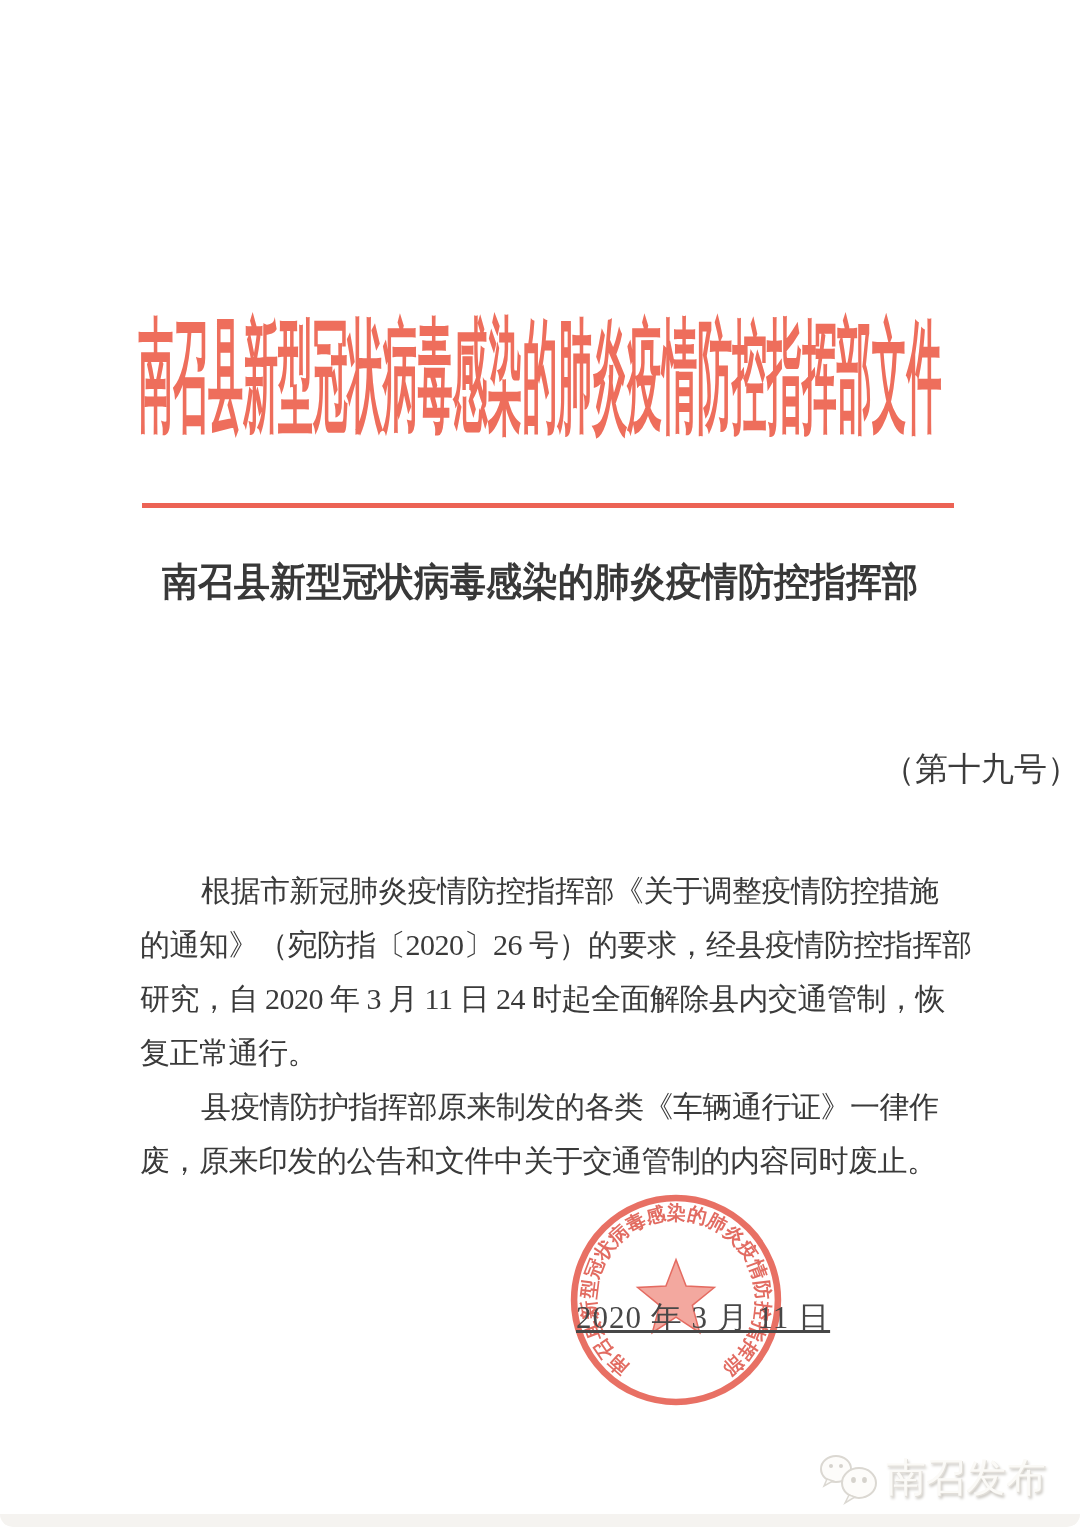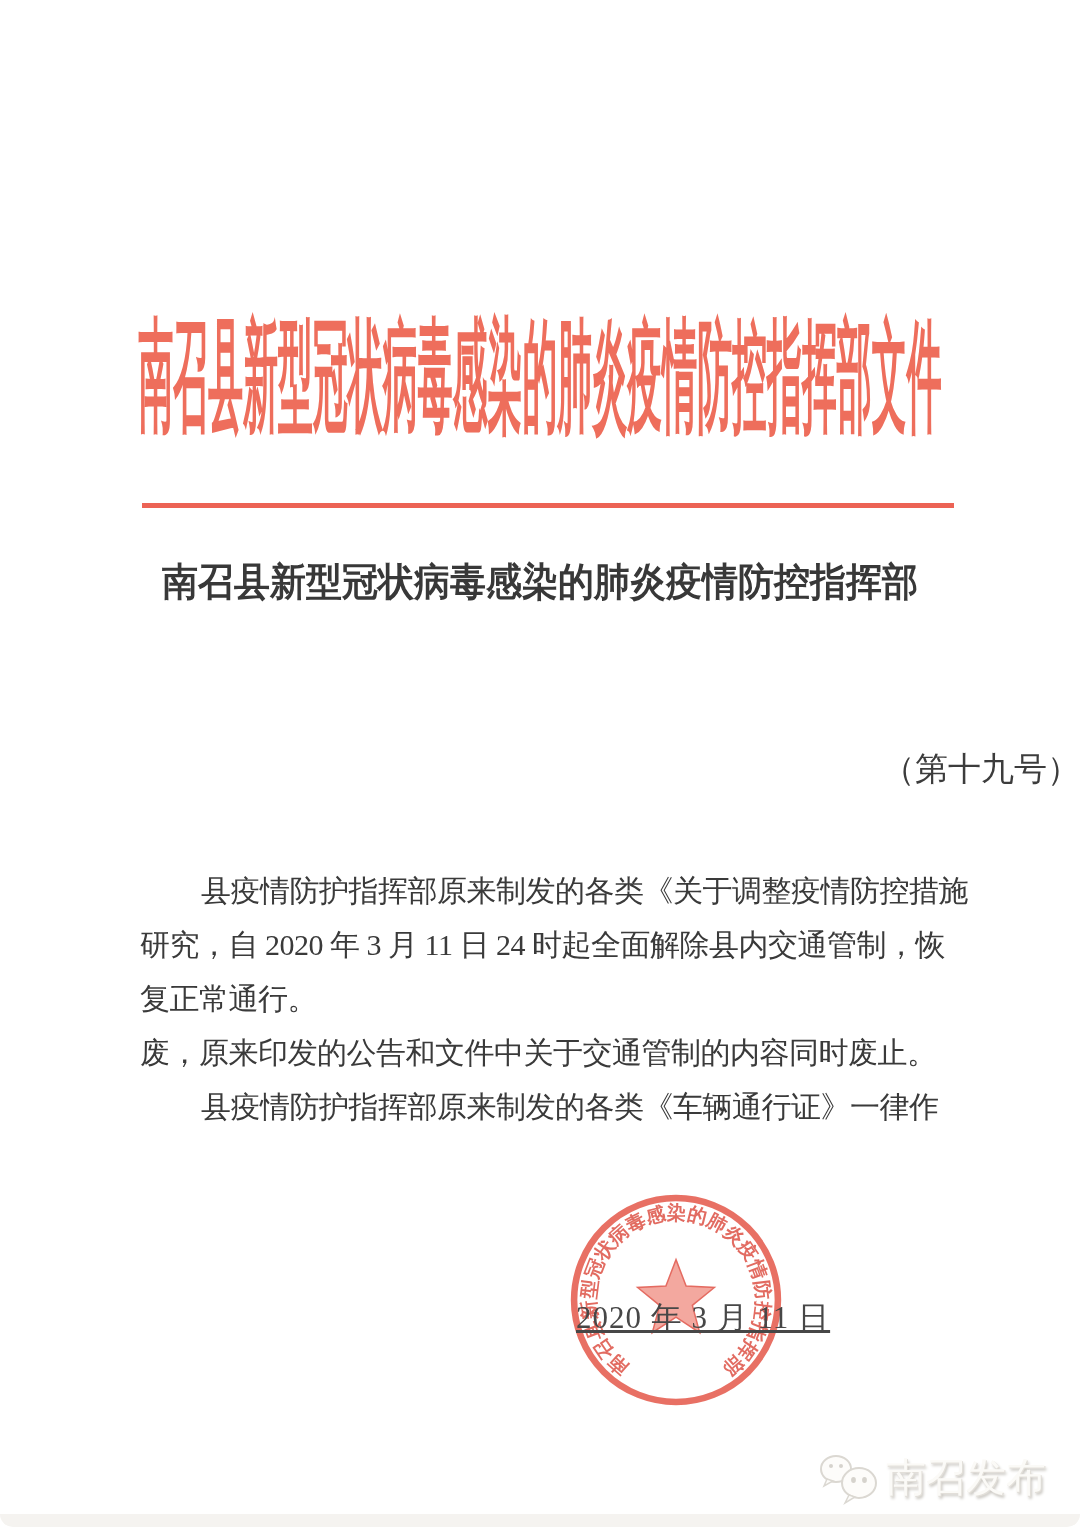--- a/index.html
+++ b/index.html
@@ -162,25 +162,26 @@
   <div class="letterhead">南召县新型冠状病毒感染的肺炎疫情防控指挥部文件</div>
 
   <div class="divider"></div>
 
   <div class="issuer">南召县新型冠状病毒感染的肺炎疫情防控指挥部</div>
 
 
   <div class="doc-no">（第十九号）</div>
 
   <div class="body-text">
-    <div class="line indent">县疫情防护指挥部原来制发的各类《关于调整疫情防控措施</div>
+    <div class="line indent">根据市新冠肺炎疫情防控指挥部《关于调整疫情防控措施</div>
+    <div class="line">的通知》（宛防指〔2020〕26 号）的要求，经县疫情防控指挥部</div>
     <div class="line">研究，自 2020 年 3 月 11 日 24 时起全面解除县内交通管制，恢</div>
     <div class="line">复正常通行。</div>
+    <div class="line indent">县疫情防护指挥部原来制发的各类《车辆通行证》一律作</div>
     <div class="line">废，原来印发的公告和文件中关于交通管制的内容同时废止。</div>
-    <div class="line indent">县疫情防护指挥部原来制发的各类《车辆通行证》一律作</div>
   </div>
 
   <svg class="seal" width="222" height="222" viewBox="0 0 220 220">
     <defs>
       <path id="sealArc" d="M 64.1 175.5 A 80 80 0 1 1 155.9 175.5" fill="none"></path>
     </defs>
     <circle class="seal-ring" cx="110" cy="110" r="101"></circle>
     <polygon class="seal-star" points="110,70 120,96.2 148,97.6 126.2,115.3 133.5,142.4 110,127 86.5,142.4 93.8,115.3 72,97.6 100,96.2"></polygon>
     <text class="seal-text-el">
       <textPath href="#sealArc" startOffset="0" textLength="405" lengthAdjust="spacing">南召县新型冠状病毒感染的肺炎疫情防控指挥部</textPath>

